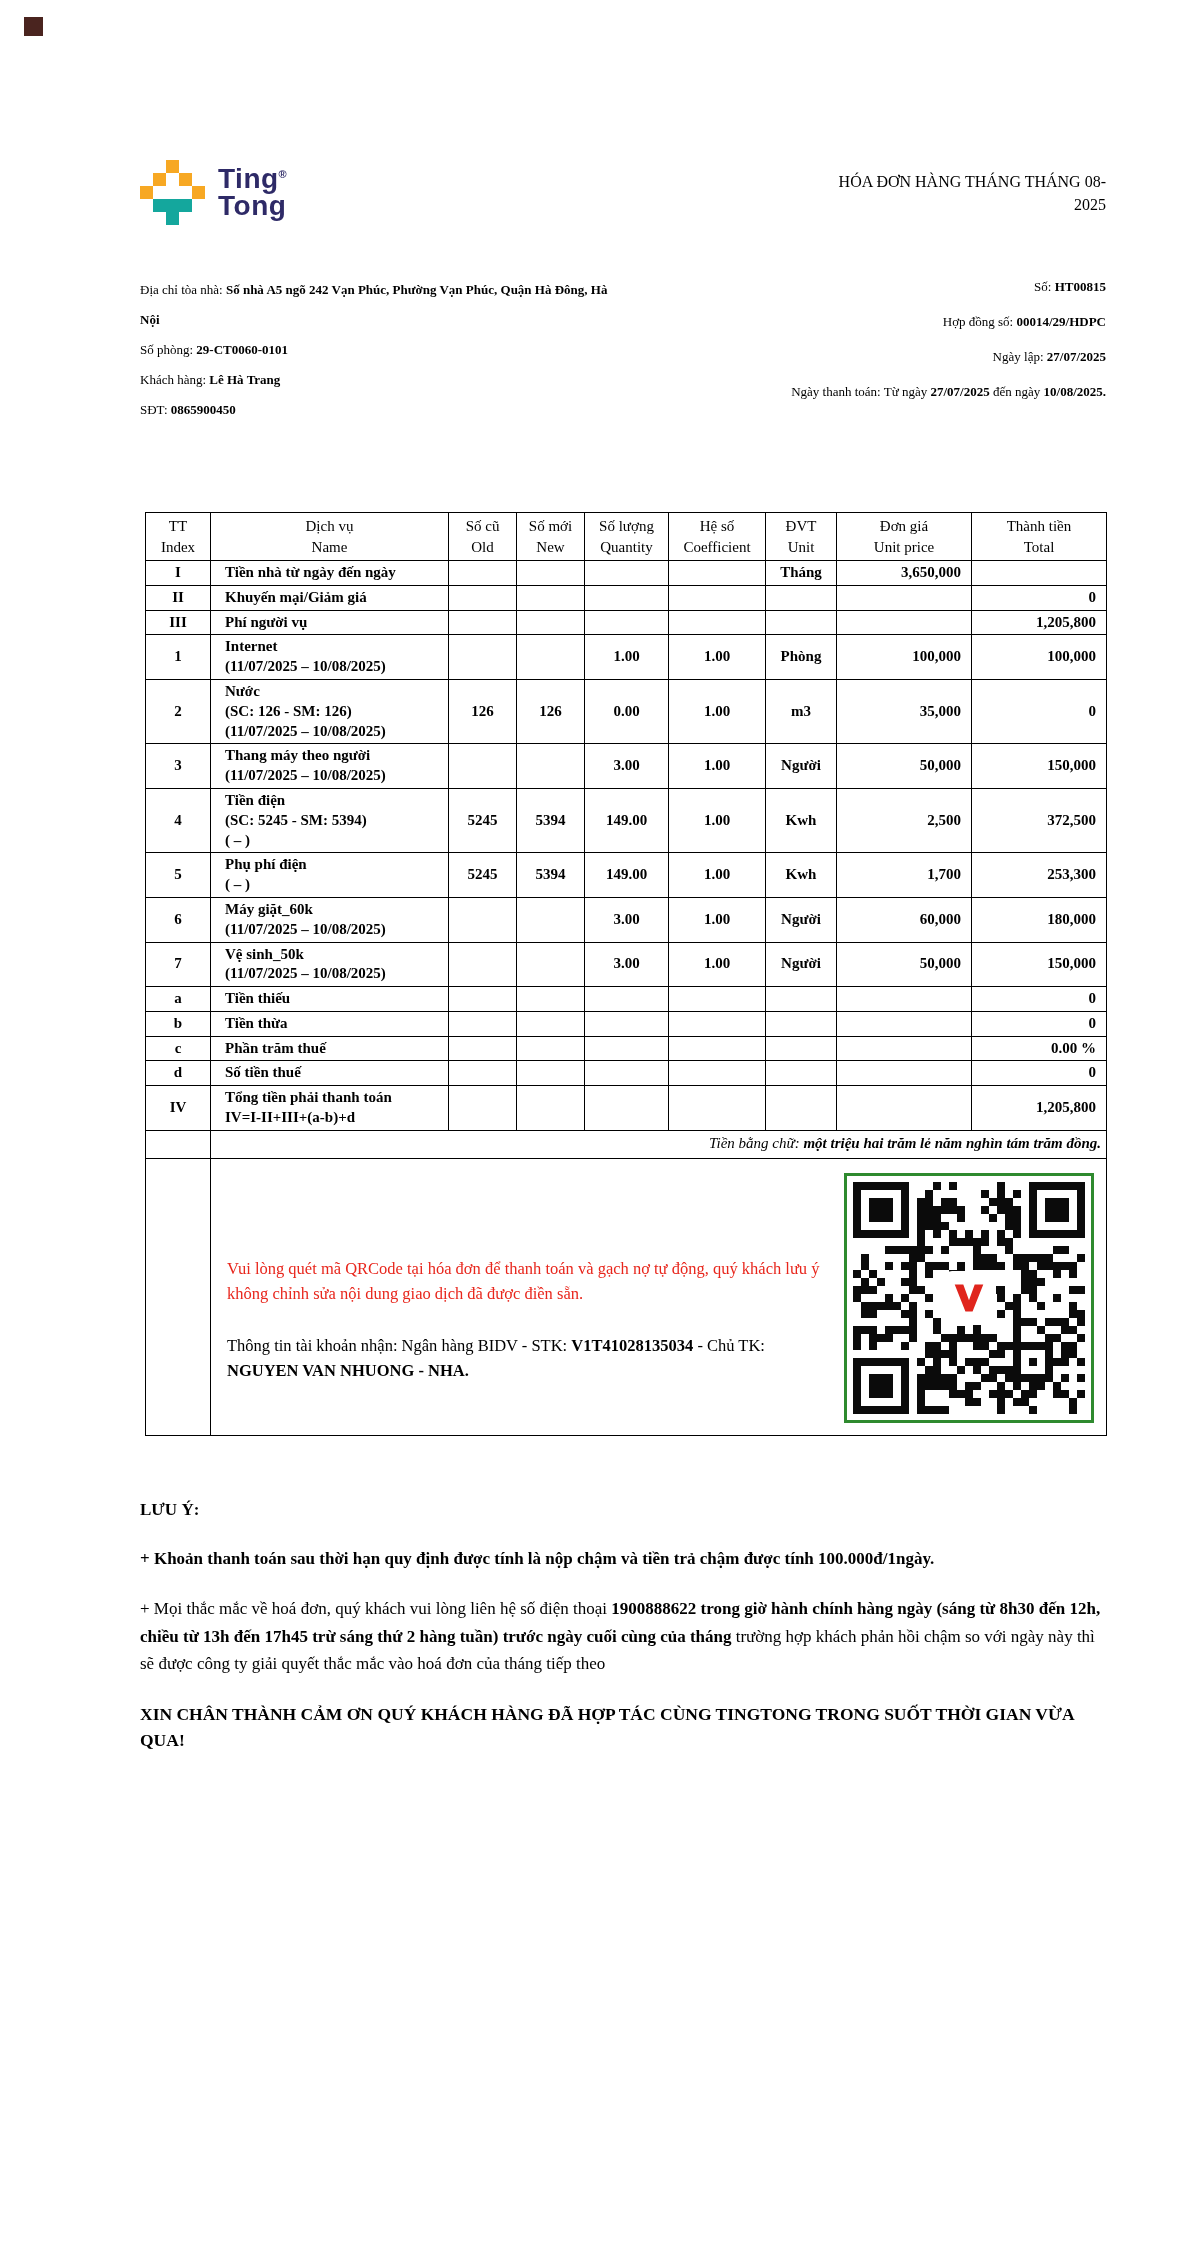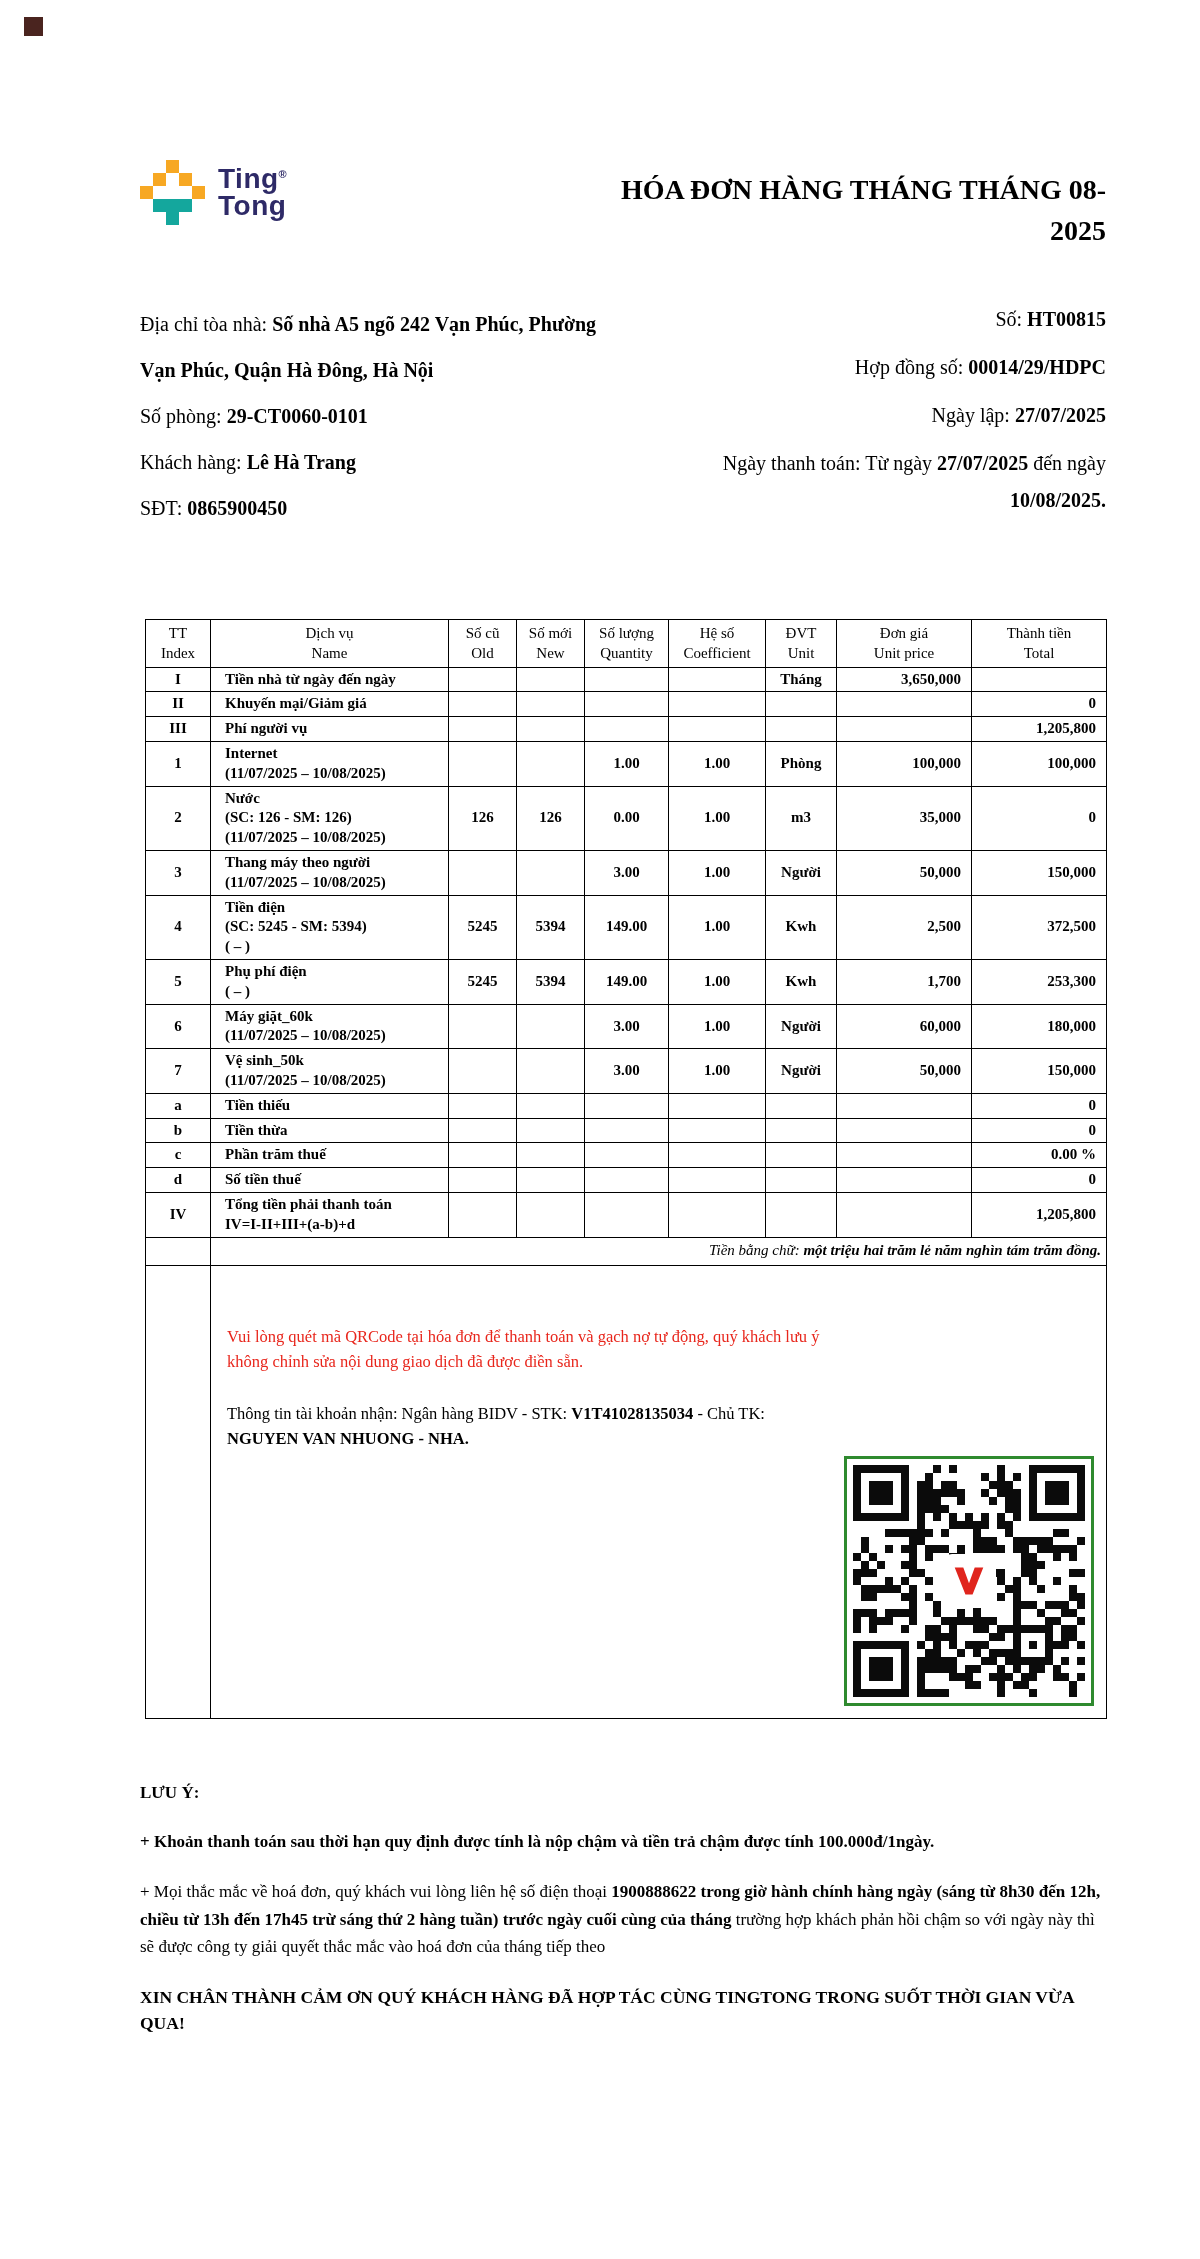--- a/index.html
+++ b/index.html
@@ -25,24 +25,24 @@
   .px{width:13px;height:13px;}
   .px.y{background:var(--yellow);}
   .px.t{background:var(--teal);}
   .r1c3{grid-area:1/3;} .r2c2{grid-area:2/2;} .r2c4{grid-area:2/4;}
   .r3c1{grid-area:3/1;} .r3c5{grid-area:3/5;}
   .r4c2{grid-area:4/2;} .r4c3{grid-area:4/3;} .r4c4{grid-area:4/4;}
   .r5c3{grid-area:5/3;}
   .brand-text{font-family:"Liberation Sans","DejaVu Sans",sans-serif;
               font-weight:bold;font-size:28px;line-height:0.95;color:var(--navy);letter-spacing:.5px;}
   .reg{font-size:11px;vertical-align:super;}
-  .title{width:520px;text-align:right;font-weight:bold;font-size:28px;line-height:1.45;margin-top:10px;}
+  .title{width:520px;text-align:right;font-weight:normal;font-size:16px;line-height:1.45;margin-top:10px;}
 
   
-  .info{display:flex;justify-content:space-between;margin-top:50px;font-size:20px;}
+  .info{display:flex;justify-content:space-between;margin-top:50px;font-size:13px;}
   .info-left{width:475px;}
   .info-left p{line-height:2.3;}
   .info-right{width:450px;text-align:right;}
   .info-right p{line-height:1.85;margin-bottom:11px;}
   .b{font-weight:bold;}
   .it{font-style:italic;}
 
   
   table.svc-table{margin-top:88px;margin-left:5px;border-collapse:collapse;width:961px;
                   table-layout:fixed;font-size:15px;}
@@ -51,21 +51,21 @@
   .svc-table th span{display:block;}
   .svc-table td{padding:2px 5px;line-height:1.32;font-weight:bold;}
   td.c{text-align:center;}
   td.r{text-align:right;padding-right:10px;}
   td.name{white-space:pre-line;padding-left:14px;}
   tr.words-row td{font-weight:normal;height:28px;text-align:right;}
   tr.words-row .words-cell{padding-left:26px;}
 
   
   tr.pay-row td{font-weight:normal;padding:0;}
-  .pay-wrap{display:flex;align-items:flex-start;padding:10px 12px 12px 16px;min-height:262px;flex-direction:column;}
+  .pay-wrap{display:flex;align-items:center;padding:10px 12px 12px 16px;min-height:262px;}
   .pay-text{width:610px;padding-top:48px;font-size:16.5px;}
   .pay-text p{line-height:1.55;}
   .qr-note{color:var(--red);margin-bottom:26px;}
   .qr-frame{margin-left:auto;border:3px solid var(--green);background:#fff;padding:6px;margin-top:4px;}
   .qr-box{position:relative;width:232px;height:232px;}
   .qr-box svg{display:block;}
   .qr-logo{position:absolute;left:50%;top:50%;transform:translate(-50%,-50%);
            width:54px;height:54px;background:#fff;border-radius:10px;
            display:flex;align-items:center;justify-content:center;}
 

